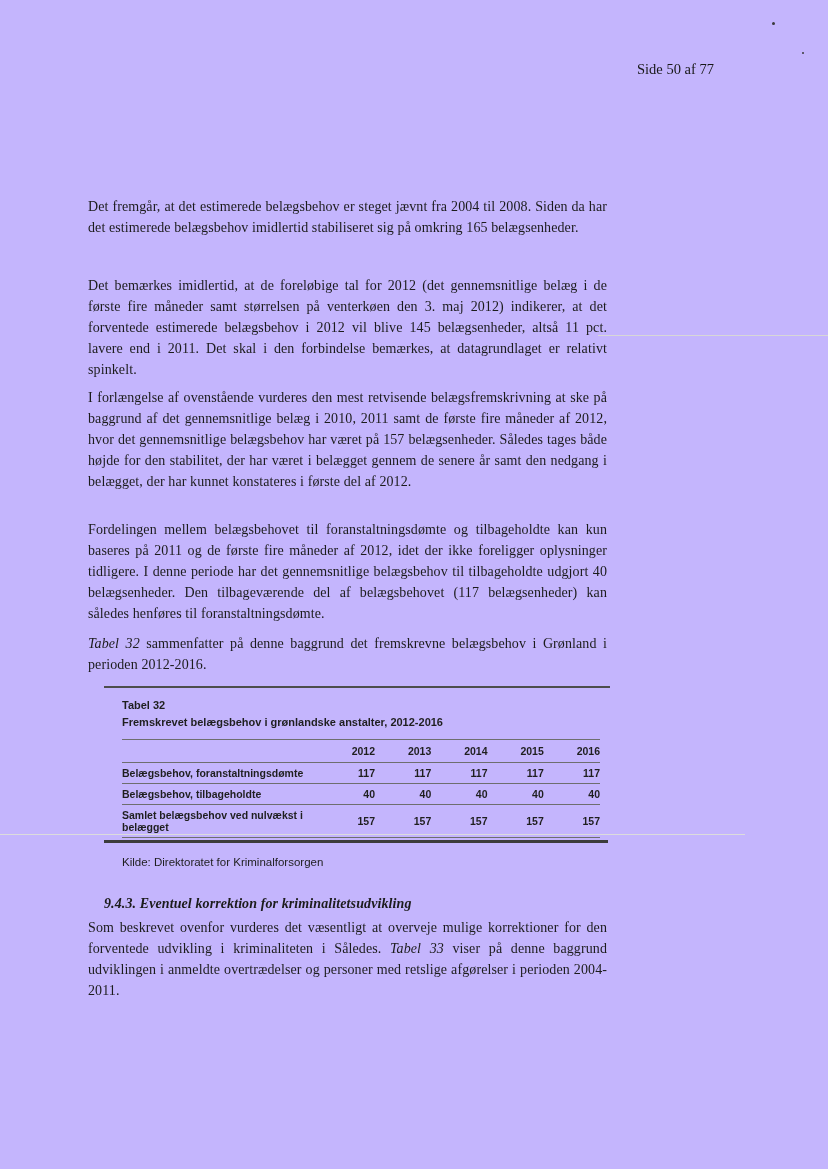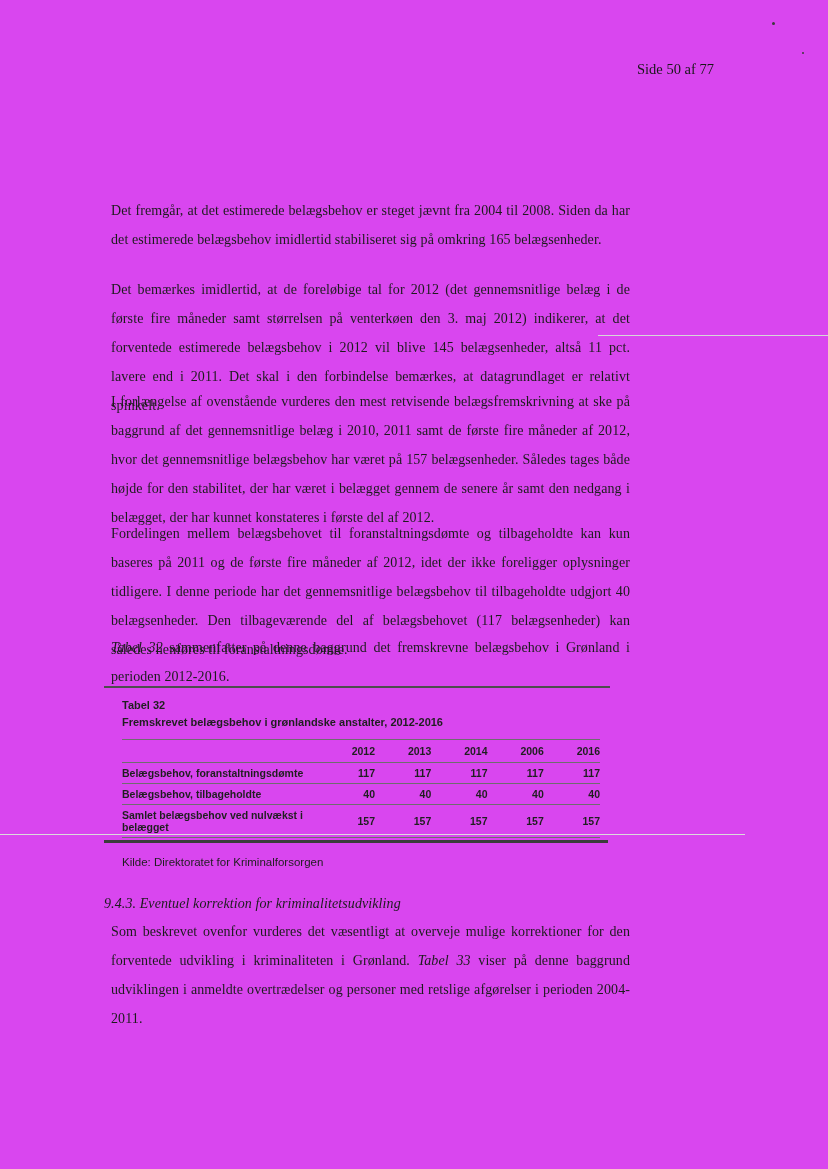--- a/index.html
+++ b/index.html
@@ -1,21 +1,21 @@
 <!DOCTYPE html>
 <html><head>
 <meta charset="utf-8">
 <style>
   html, body { margin: 0; padding: 0; background: #e9e9e9; }
   .page {
     position: relative;
     width: 828px;
     height: 1169px;
     margin: 0 auto;
-    background: #d946ef;
+    background: #c4b5fd;
     overflow: hidden;
     font-family: "Liberation Serif", serif;
     color: #1c1c1c;
   }
   .pageno {
     position: absolute;
     top: 61px;
     left: 637px;
     font-size: 14.5px;
     color: #181818;
@@ -25,41 +25,41 @@
     background: #3a3a3a;
     border-radius: 50%;
   }
   .speck.s1 { top: 22px; left: 772px; width: 3px; height: 3px; }
   .speck.s2 { top: 52px; left: 802px; width: 2px; height: 2px; }
   .artifact-line { position: absolute; height: 1px; background: #d7d7d7; }
   .artifact-line.a1 { top: 335px; left: 598px; width: 230px; }
   .artifact-line.a2 { top: 834px; left: 0; width: 745px; background: #dcdcdc; }
   .bodypara {
     position: absolute;
-    left: 111px;
+    left: 88px;
     width: 519px;
     margin: 0;
     font-size: 14px;
-    line-height: 29px;
+    line-height: 21px;
     text-align: justify;
     letter-spacing: 0.1px;
   }
   .p1 { top: 196px; }
   .p2 { top: 275px; }
   .p3 { top: 387px; }
   .p4 { top: 519px; }
   .p5 { top: 633px; }
   .p6 { top: 917px; }
   .section-heading {
     position: absolute;
     left: 104px;
     top: 896px;
     margin: 0;
     font-size: 14px;
-    font-weight: normal;
+    font-weight: bold;
     font-style: italic;
     letter-spacing: 0.1px;
   }
   .tablebox {
     position: absolute;
     left: 104px;
     top: 686px;
     width: 506px;
   }
   .rule-outer-top { border-top: 2px solid #4d4d4d; }
@@ -146,21 +146,21 @@
           <col class="c-year">
           <col class="c-year">
           <col class="c-year">
       </colgroup>
       <thead>
         <tr>
           <th class="lbl"></th>
           <th>2012</th>
           <th>2013</th>
           <th>2014</th>
-          <th>2006</th>
+          <th>2015</th>
           <th>2016</th>
         </tr>
       </thead>
       <tbody>
         <tr>
           <td class="lbl">Belægsbehov, foranstaltningsdømte</td>
           <td>117</td>
           <td>117</td>
           <td>117</td>
           <td>117</td>
@@ -184,15 +184,15 @@
         </tr>
       </tbody>
     </table>
 
     <div class="rule-outer-bottom"></div>
     <div class="kilde">Kilde: Direktoratet for Kriminalforsorgen</div>
   </div>
 
   <h3 class="section-heading">9.4.3. Eventuel korrektion for kriminalitetsudvikling</h3>
 
-  <p class="bodypara p6"><span>Som beskrevet ovenfor vurderes det væsentligt at overveje mulige korrektioner for den forventede udvikling i kriminaliteten i Grønland. </span><i>Tabel 33</i><span> viser på denne baggrund udviklingen i anmeldte overtrædelser og personer med retslige afgørelser i perioden 2004-2011.</span></p>
+  <p class="bodypara p6"><span>Som beskrevet ovenfor vurderes det væsentligt at overveje mulige korrektioner for den forventede udvikling i kriminaliteten i Således. </span><i>Tabel 33</i><span> viser på denne baggrund udviklingen i anmeldte overtrædelser og personer med retslige afgørelser i perioden 2004-2011.</span></p>
 
 </div>
 
 </body></html>

